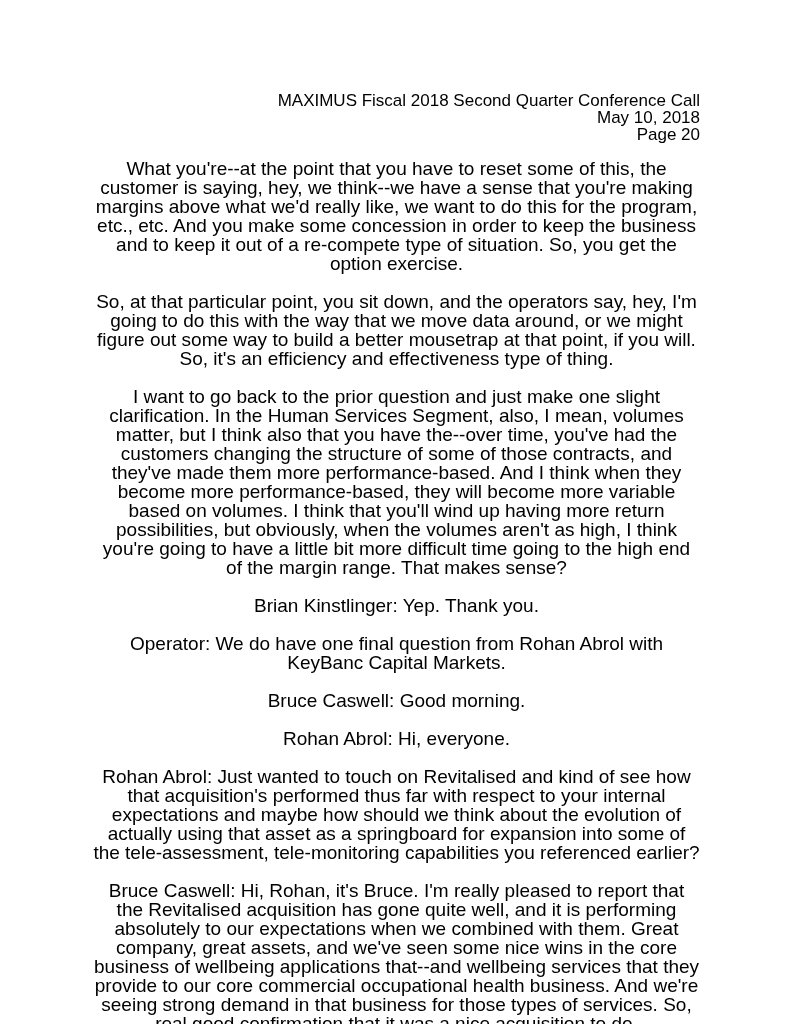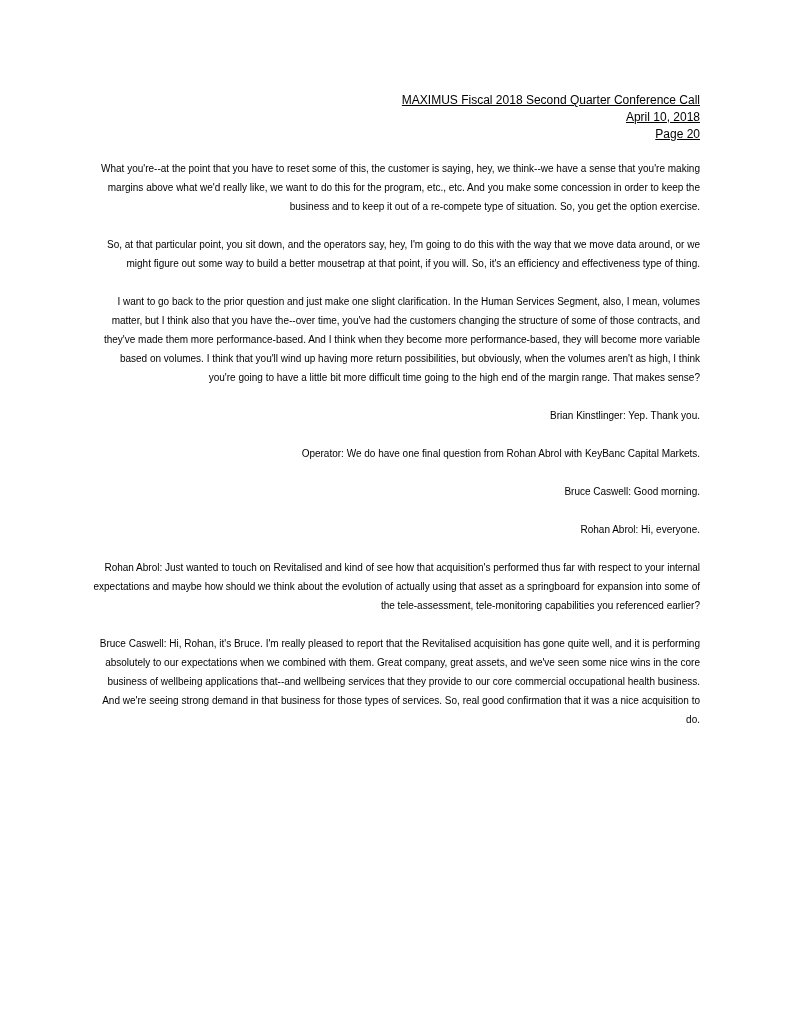--- a/index.html
+++ b/index.html
@@ -16,43 +16,42 @@
   }
   .page {
     box-sizing: border-box;
     width: 791px;
     height: 1024px;
     padding: 92px 91px 0 93px;
     background: #ffffff;
   }
   .doc-header {
     text-align: right;
-    font-size: 12px;
+    font-size: 17px;
     line-height: 17px;
     margin-bottom: 16px;
-    text-decoration: underline;
   }
   .doc-header div {
     white-space: nowrap;
   }
   .doc-body p {
-    font-size: 10px;
+    font-size: 19px;
     line-height: 19px;
     margin: 0 0 19px 0;
-    text-align: right;
+    text-align: center;
   }
 </style>
 </head>
 <body>
 
 <div class="page">
 
   <div class="doc-header">
     <div>MAXIMUS Fiscal 2018 Second Quarter Conference Call</div>
-    <div>April 10, 2018</div>
+    <div>May 10, 2018</div>
     <div>Page 20</div>
   </div>
 
   <div class="doc-body">
     <p>What you're--at the point that you have to reset some of this, the customer is saying, hey, we think--we have a sense that you're making margins above what we'd really like, we want to do this for the program, etc., etc. And you make some concession in order to keep the business and to keep it out of a re-compete type of situation. So, you get the option exercise.</p>
     <p>So, at that particular point, you sit down, and the operators say, hey, I'm going to do this with the way that we move data around, or we might figure out some way to build a better mousetrap at that point, if you will. So, it's an efficiency and effectiveness type of thing.</p>
     <p>I want to go back to the prior question and just make one slight clarification. In the Human Services Segment, also, I mean, volumes matter, but I think also that you have the--over time, you've had the customers changing the structure of some of those contracts, and they've made them more performance-based. And I think when they become more performance-based, they will become more variable based on volumes. I think that you'll wind up having more return possibilities, but obviously, when the volumes aren't as high, I think you're going to have a little bit more difficult time going to the high end of the margin range. That makes sense?</p>
     <p>Brian Kinstlinger: Yep. Thank you.</p>
     <p>Operator: We do have one final question from Rohan Abrol with KeyBanc Capital Markets.</p>
     <p>Bruce Caswell: Good morning.</p>

